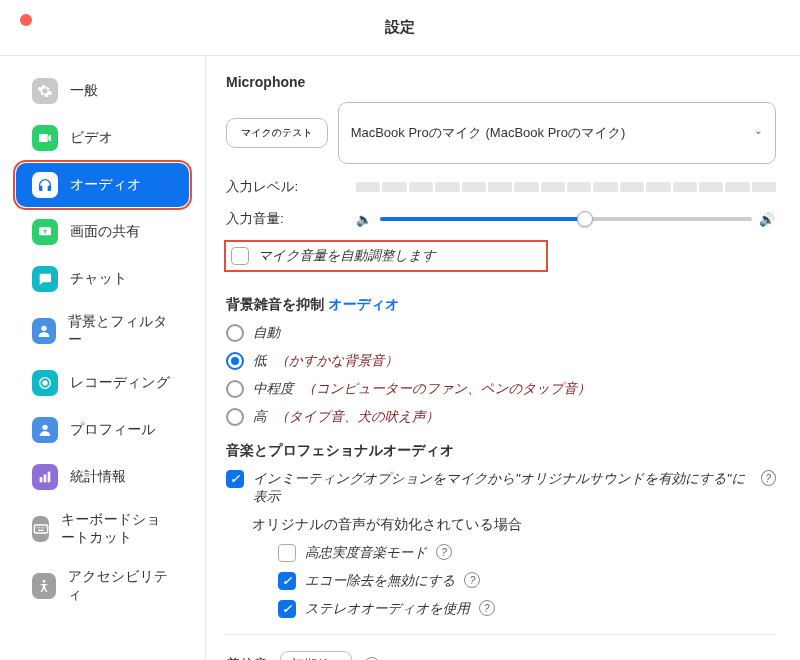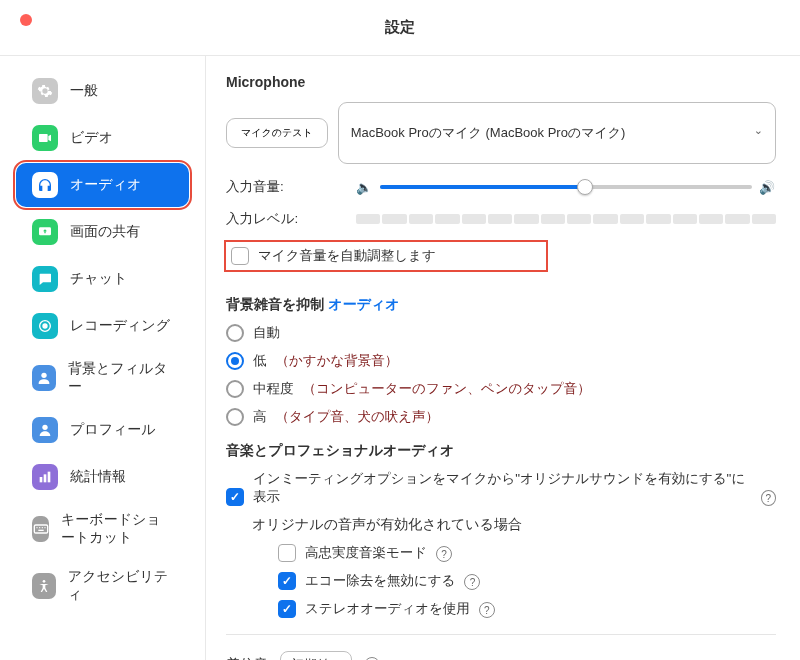--- a/index.html
+++ b/index.html
@@ -20,21 +20,21 @@
     .label-col { width: 120px; font-size: 13.5px; }
     .btn-outline { border: 1px solid #bfbfbf; background: #fff; border-radius: 9px; padding: 7px 14px; font-size: 10px; cursor: pointer; }
     .dropdown { flex: 1; border: 1px solid #bfbfbf; border-radius: 9px; padding: 21px 12px; font-size: 13px; display: flex; justify-content: space-between; align-items: flex-start; cursor: pointer; }
     .level-meter { flex: 1; height: 10px; display: flex; gap: 2px; }
     .level-meter span { flex: 1; background: #e6e6e6; border-radius: 2px; }
     .slider { flex: 1; display: flex; align-items: center; gap: 8px; }
     .slider-track { flex: 1; height: 4px; background: #ccc; border-radius: 2px; position: relative; }
     .slider-fill { position: absolute; left: 0; top: 0; bottom: 0; width: 55%; background: #0e72ed; border-radius: 2px; }
     .slider-thumb { position: absolute; left: 55%; top: 50%; transform: translate(-50%,-50%); width: 16px; height: 16px; background: #fff; border: 1px solid #aaa; border-radius: 50%; box-shadow: 0 1px 2px rgba(0,0,0,.2); }
     .vol-icon { color: #666; font-size: 13px; }
-    .checkbox-row, .radio-row { display: flex; align-items: flex-end; gap: 9px; margin-bottom: 10px; font-size: 13.5px; }
+    .checkbox-row, .radio-row { display: flex; align-items: flex-start; gap: 9px; margin-bottom: 10px; font-size: 13.5px; font-style: italic; }
     .checkbox-row.framed { outline: 2px solid #e74c3c; padding: 5px 110px 5px 5px; display: inline-flex; }
     .checkbox { width: 18px; height: 18px; border: 1px solid #aaa; border-radius: 4px; display: inline-flex; align-items: center; justify-content: center; cursor: pointer; flex-shrink: 0; }
     .checkbox.checked { background: #0e72ed; border-color: #0e72ed; }
     .checkbox.checked::after { content: "✓"; color: #fff; font-size: 12px; font-weight: bold; }
     .radio { width: 18px; height: 18px; border: 2px solid #999; border-radius: 50%; display: inline-flex; align-items: center; justify-content: center; cursor: pointer; flex-shrink: 0; }
     .radio.checked { border-color: #0e72ed; }
     .radio.checked::after { content: ""; width: 8px; height: 8px; background: #0e72ed; border-radius: 50%; }
     .muted { color: #7f1d1d; }
     .link { color: #0e72ed; cursor: pointer; }
     .sub-head { font-weight: 700; margin: 16px 0 10px; font-size: 14px; display: flex; gap: 4px; align-items: center; }
@@ -91,36 +91,36 @@
       </div>
       <div class="nav-item">
         <span class="nav-icon" style="background:#12b8c7;color:#fff">
           <svg viewBox="0 0 24 24" fill="currentColor">
             <path d="M4 4h16a1 1 0 011 1v11a1 1 0 01-1 1H9l-5 4V5a1 1 0 011-1z"></path>
           </svg>
         </span>
         <span>チャット</span>
       </div>
       <div class="nav-item">
+        <span class="nav-icon" style="background:#4a90e2;color:#fff">
+          <svg viewBox="0 0 24 24" fill="currentColor">
+            <circle cx="12" cy="8" r="4"></circle>
+            <path d="M4 20c0-4 4-6 8-6s8 2 8 6v1H4v-1z"></path>
+          </svg>
+        </span>
+        <span>背景とフィルター</span>
+      </div>
+      <div class="nav-item">
         <span class="nav-icon" style="background:#12b8c7;color:#fff">
           <svg viewBox="0 0 24 24" fill="none" stroke="currentColor" stroke-width="2">
             <circle cx="12" cy="12" r="8"></circle>
             <circle cx="12" cy="12" r="3" fill="currentColor"></circle>
           </svg>
         </span>
         <span>レコーディング</span>
-      </div>
-      <div class="nav-item">
-        <span class="nav-icon" style="background:#4a90e2;color:#fff">
-          <svg viewBox="0 0 24 24" fill="currentColor">
-            <circle cx="12" cy="8" r="4"></circle>
-            <path d="M4 20c0-4 4-6 8-6s8 2 8 6v1H4v-1z"></path>
-          </svg>
-        </span>
-        <span>背景とフィルター</span>
       </div>
       <div class="nav-item">
         <span class="nav-icon" style="background:#4a90e2;color:#fff">
           <svg viewBox="0 0 24 24" fill="currentColor">
             <circle cx="12" cy="8" r="4"></circle>
             <path d="M4 21c0-4 4-7 8-7s8 3 8 7H4z"></path>
           </svg>
         </span>
         <span>プロフィール</span>
       </div>
@@ -159,57 +159,57 @@
     </div>
 
   <div class="main">
     <div class="section-title">Microphone</div>
 
     <div class="row">
       <button class="btn-outline">マイクのテスト</button>
       <div class="dropdown">
         <span>MacBook Proのマイク (MacBook Proのマイク)</span>
         <span class="caret-down">⌄</span>
+      </div>
+    </div>
+
+    <div class="row">
+      <span class="label-col">入力レベル:</span>
+      <div class="level-meter">
+        <span></span>
+          <span></span>
+          <span></span>
+          <span></span>
+          <span></span>
+          <span></span>
+          <span></span>
+          <span></span>
+          <span></span>
+          <span></span>
+          <span></span>
+          <span></span>
+          <span></span>
+          <span></span>
+          <span></span>
+          <span></span>
       </div>
     </div>
 
     <div class="row">
       <span class="label-col">入力音量:</span>
       <div class="slider">
         <span class="vol-icon">🔈</span>
         <div class="slider-track">
             <div class="slider-fill"></div>
             <div class="slider-thumb"></div>
           </div>
         <span class="vol-icon">🔊</span>
       </div>
     </div>
 
-    <div class="row">
-      <span class="label-col">入力レベル:</span>
-      <div class="level-meter">
-        <span></span>
-          <span></span>
-          <span></span>
-          <span></span>
-          <span></span>
-          <span></span>
-          <span></span>
-          <span></span>
-          <span></span>
-          <span></span>
-          <span></span>
-          <span></span>
-          <span></span>
-          <span></span>
-          <span></span>
-          <span></span>
-      </div>
-    </div>
-
     <div class="checkbox-row framed">
       <span class="checkbox"></span>
       <span>マイク音量を自動調整します</span>
     </div>
 
     <div class="sub-head">
       <span>背景雑音を抑制</span>
       <span class="link">オーディオ</span>
     </div>
     <div id="noise-opts">

